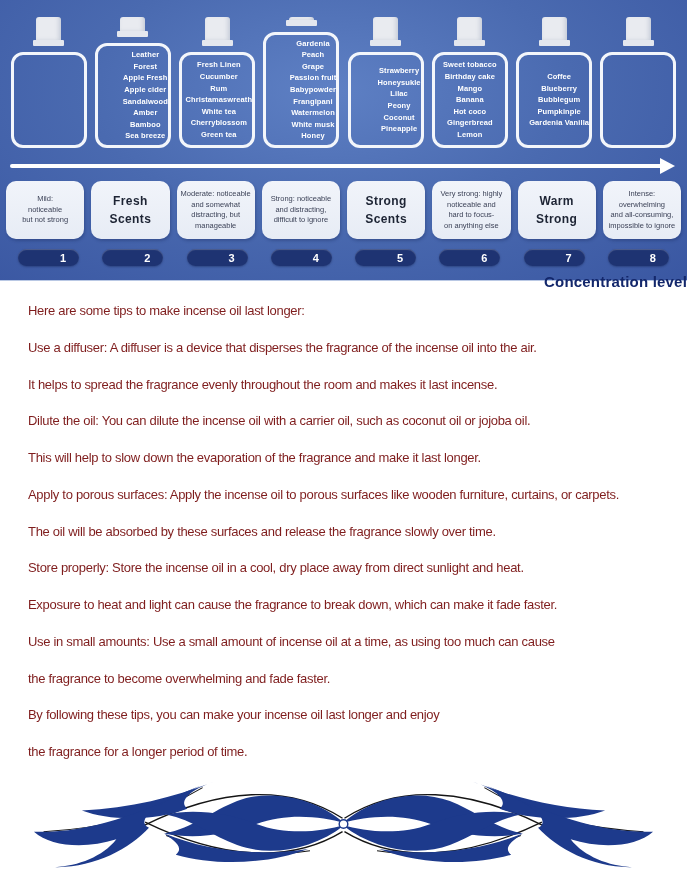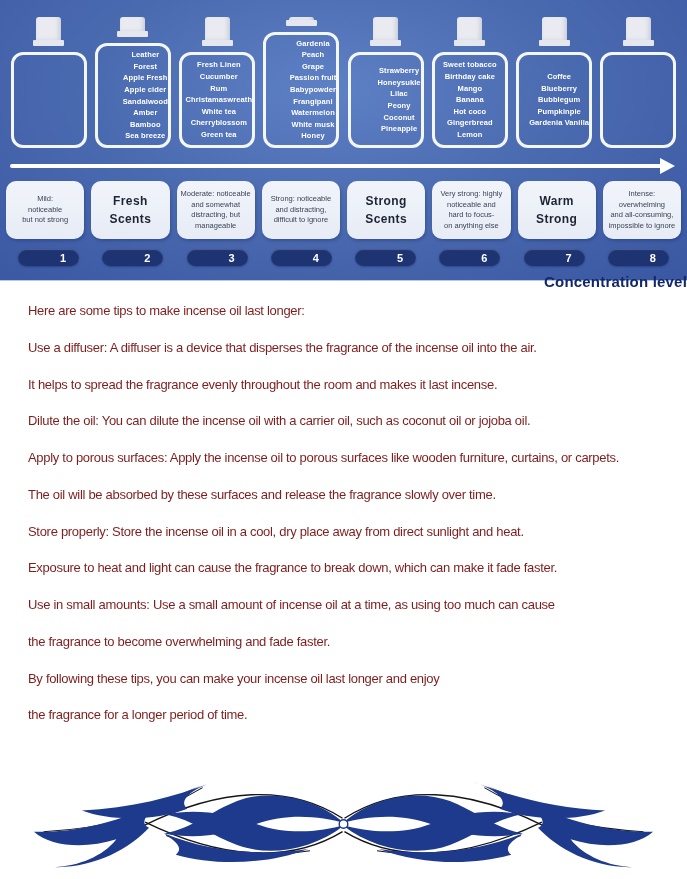--- a/index.html
+++ b/index.html
@@ -231,20 +231,21 @@
     </div>
 
     <div class="axis-label">Concentration level</div>
   </section>
 
   <section class="tips">
     <p>Here are some tips to make incense oil last longer:</p>
     <p>Use a diffuser: A diffuser is a device that disperses the fragrance of the incense oil into the air.</p>
     <p>It helps to spread the fragrance evenly throughout the room and makes it last incense.</p>
     <p>Dilute the oil: You can dilute the incense oil with a carrier oil, such as coconut oil or jojoba oil.</p>
+    <p>This will help to slow down the evaporation of the fragrance and make it last longer.</p>
     <p>Apply to porous surfaces: Apply the incense oil to porous surfaces like wooden furniture, curtains, or carpets.</p>
     <p>The oil will be absorbed by these surfaces and release the fragrance slowly over time.</p>
     <p>Store properly: Store the incense oil in a cool, dry place away from direct sunlight and heat.</p>
     <p>Exposure to heat and light can cause the fragrance to break down, which can make it fade faster.</p>
     <p>Use in small amounts: Use a small amount of incense oil at a time, as using too much can cause</p>
     <p>the fragrance to become overwhelming and fade faster.</p>
     <p>By following these tips, you can make your incense oil last longer and enjoy</p>
     <p>the fragrance for a longer period of time.</p>
   </section>
 

